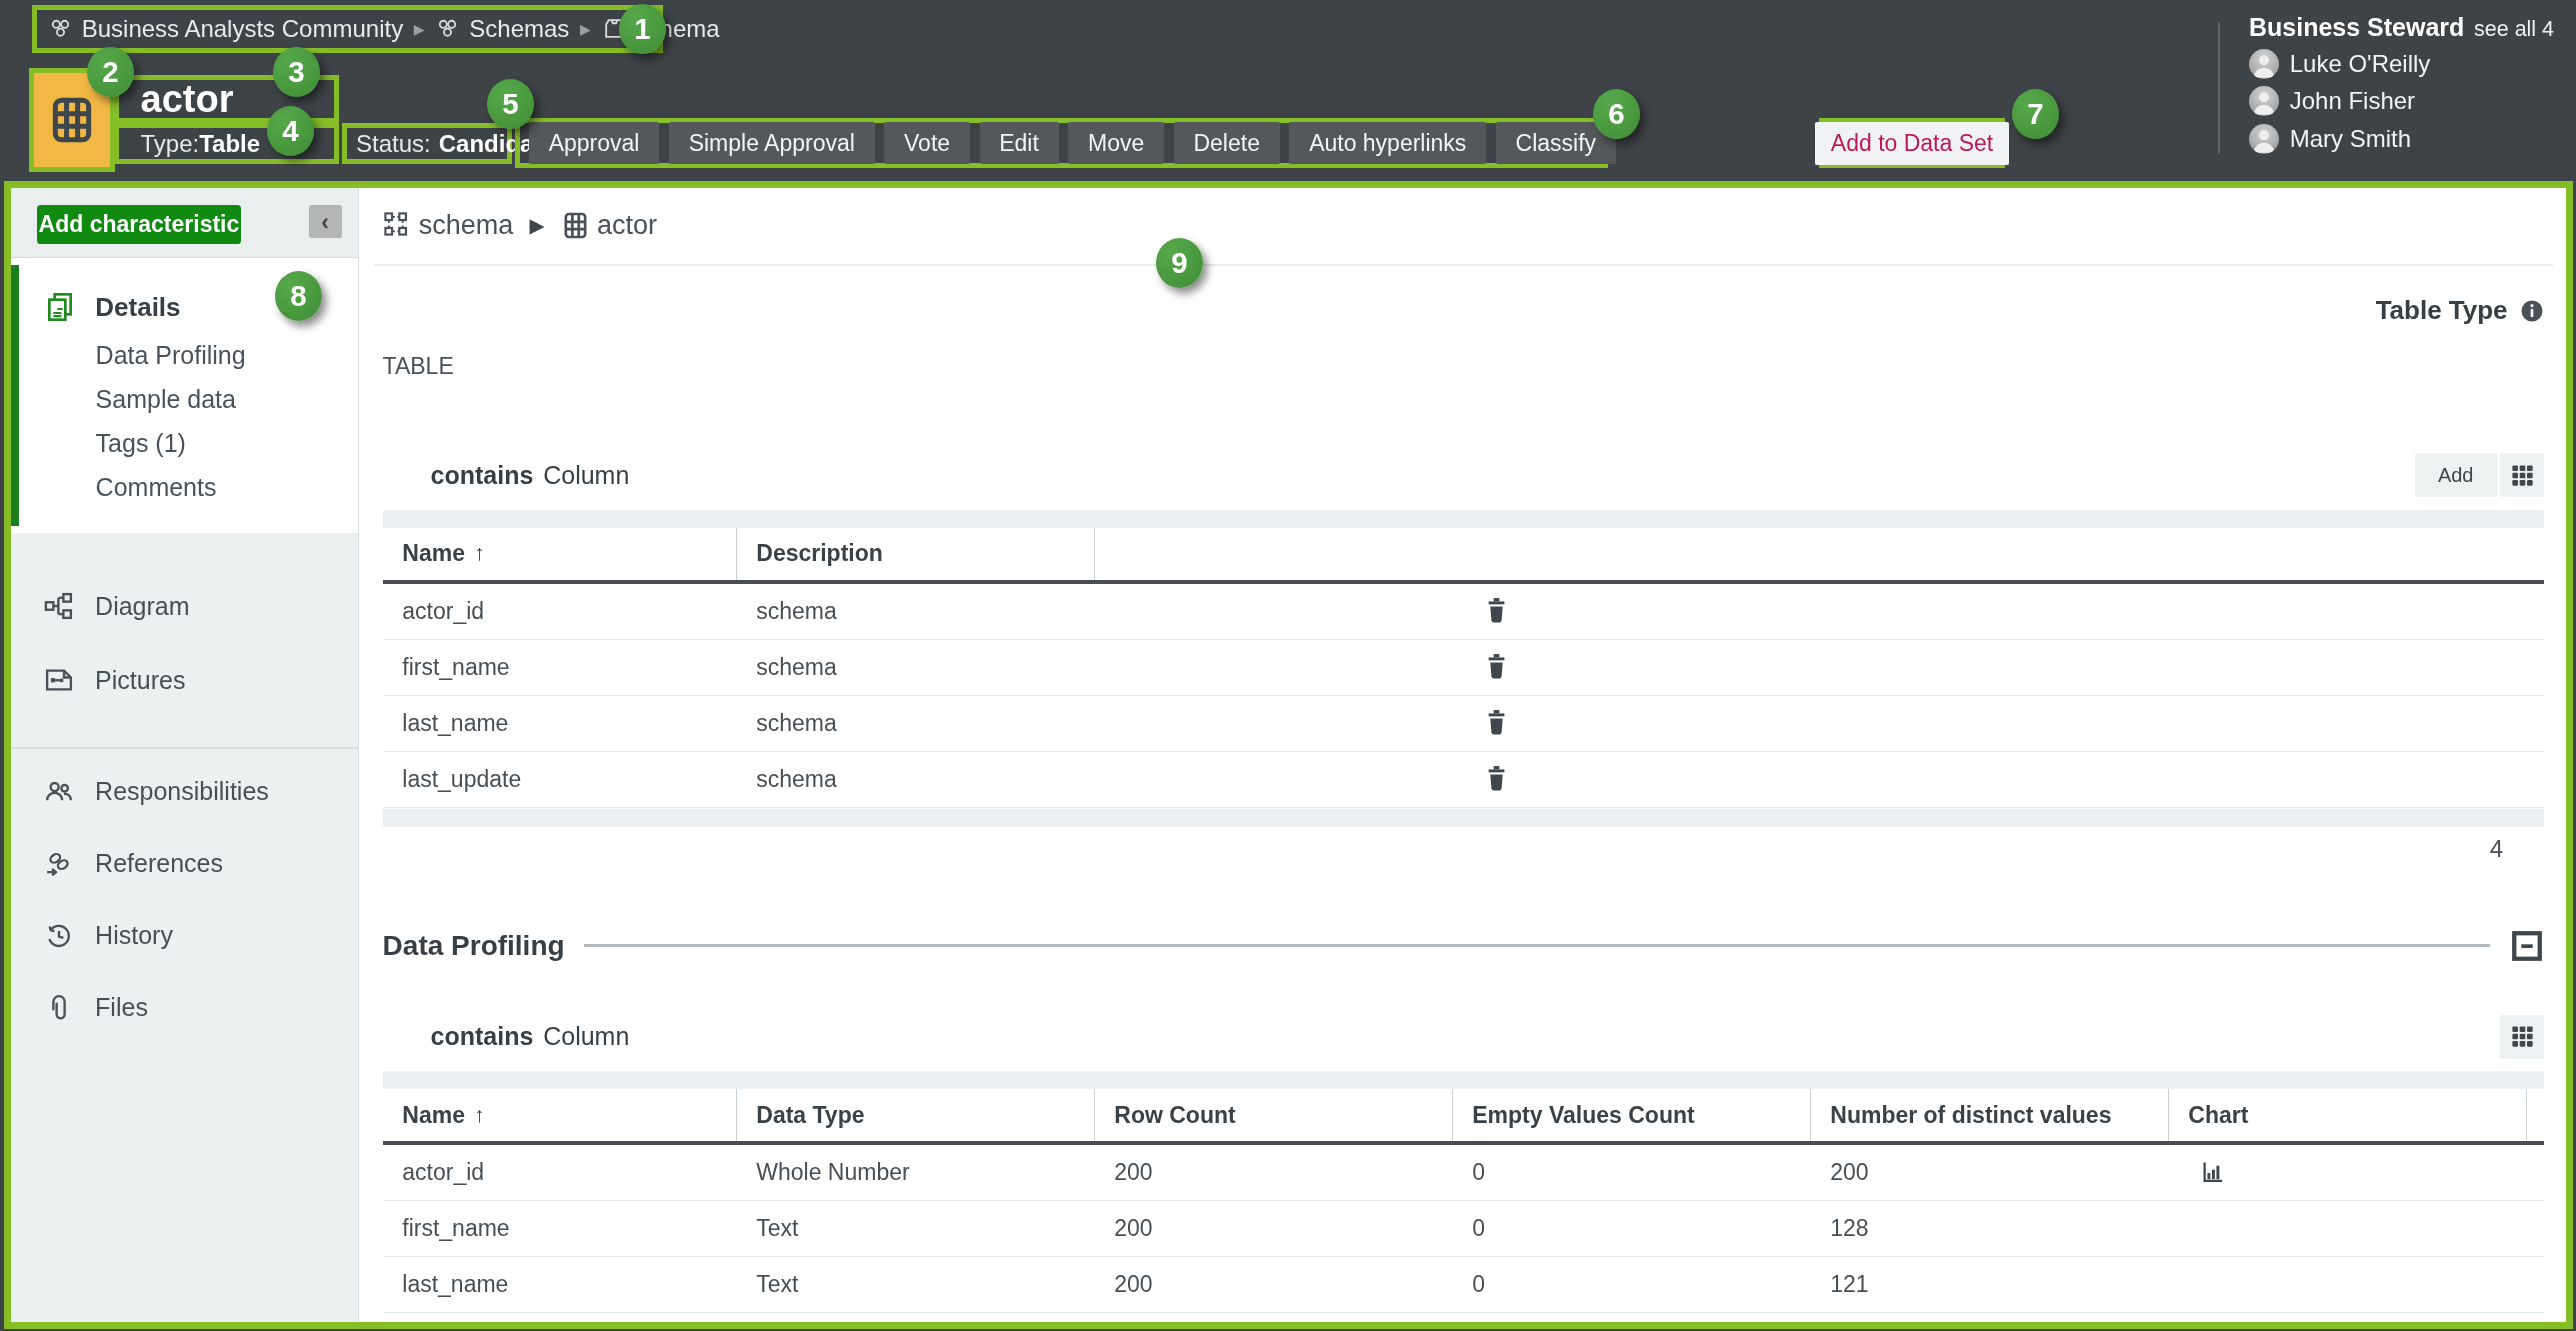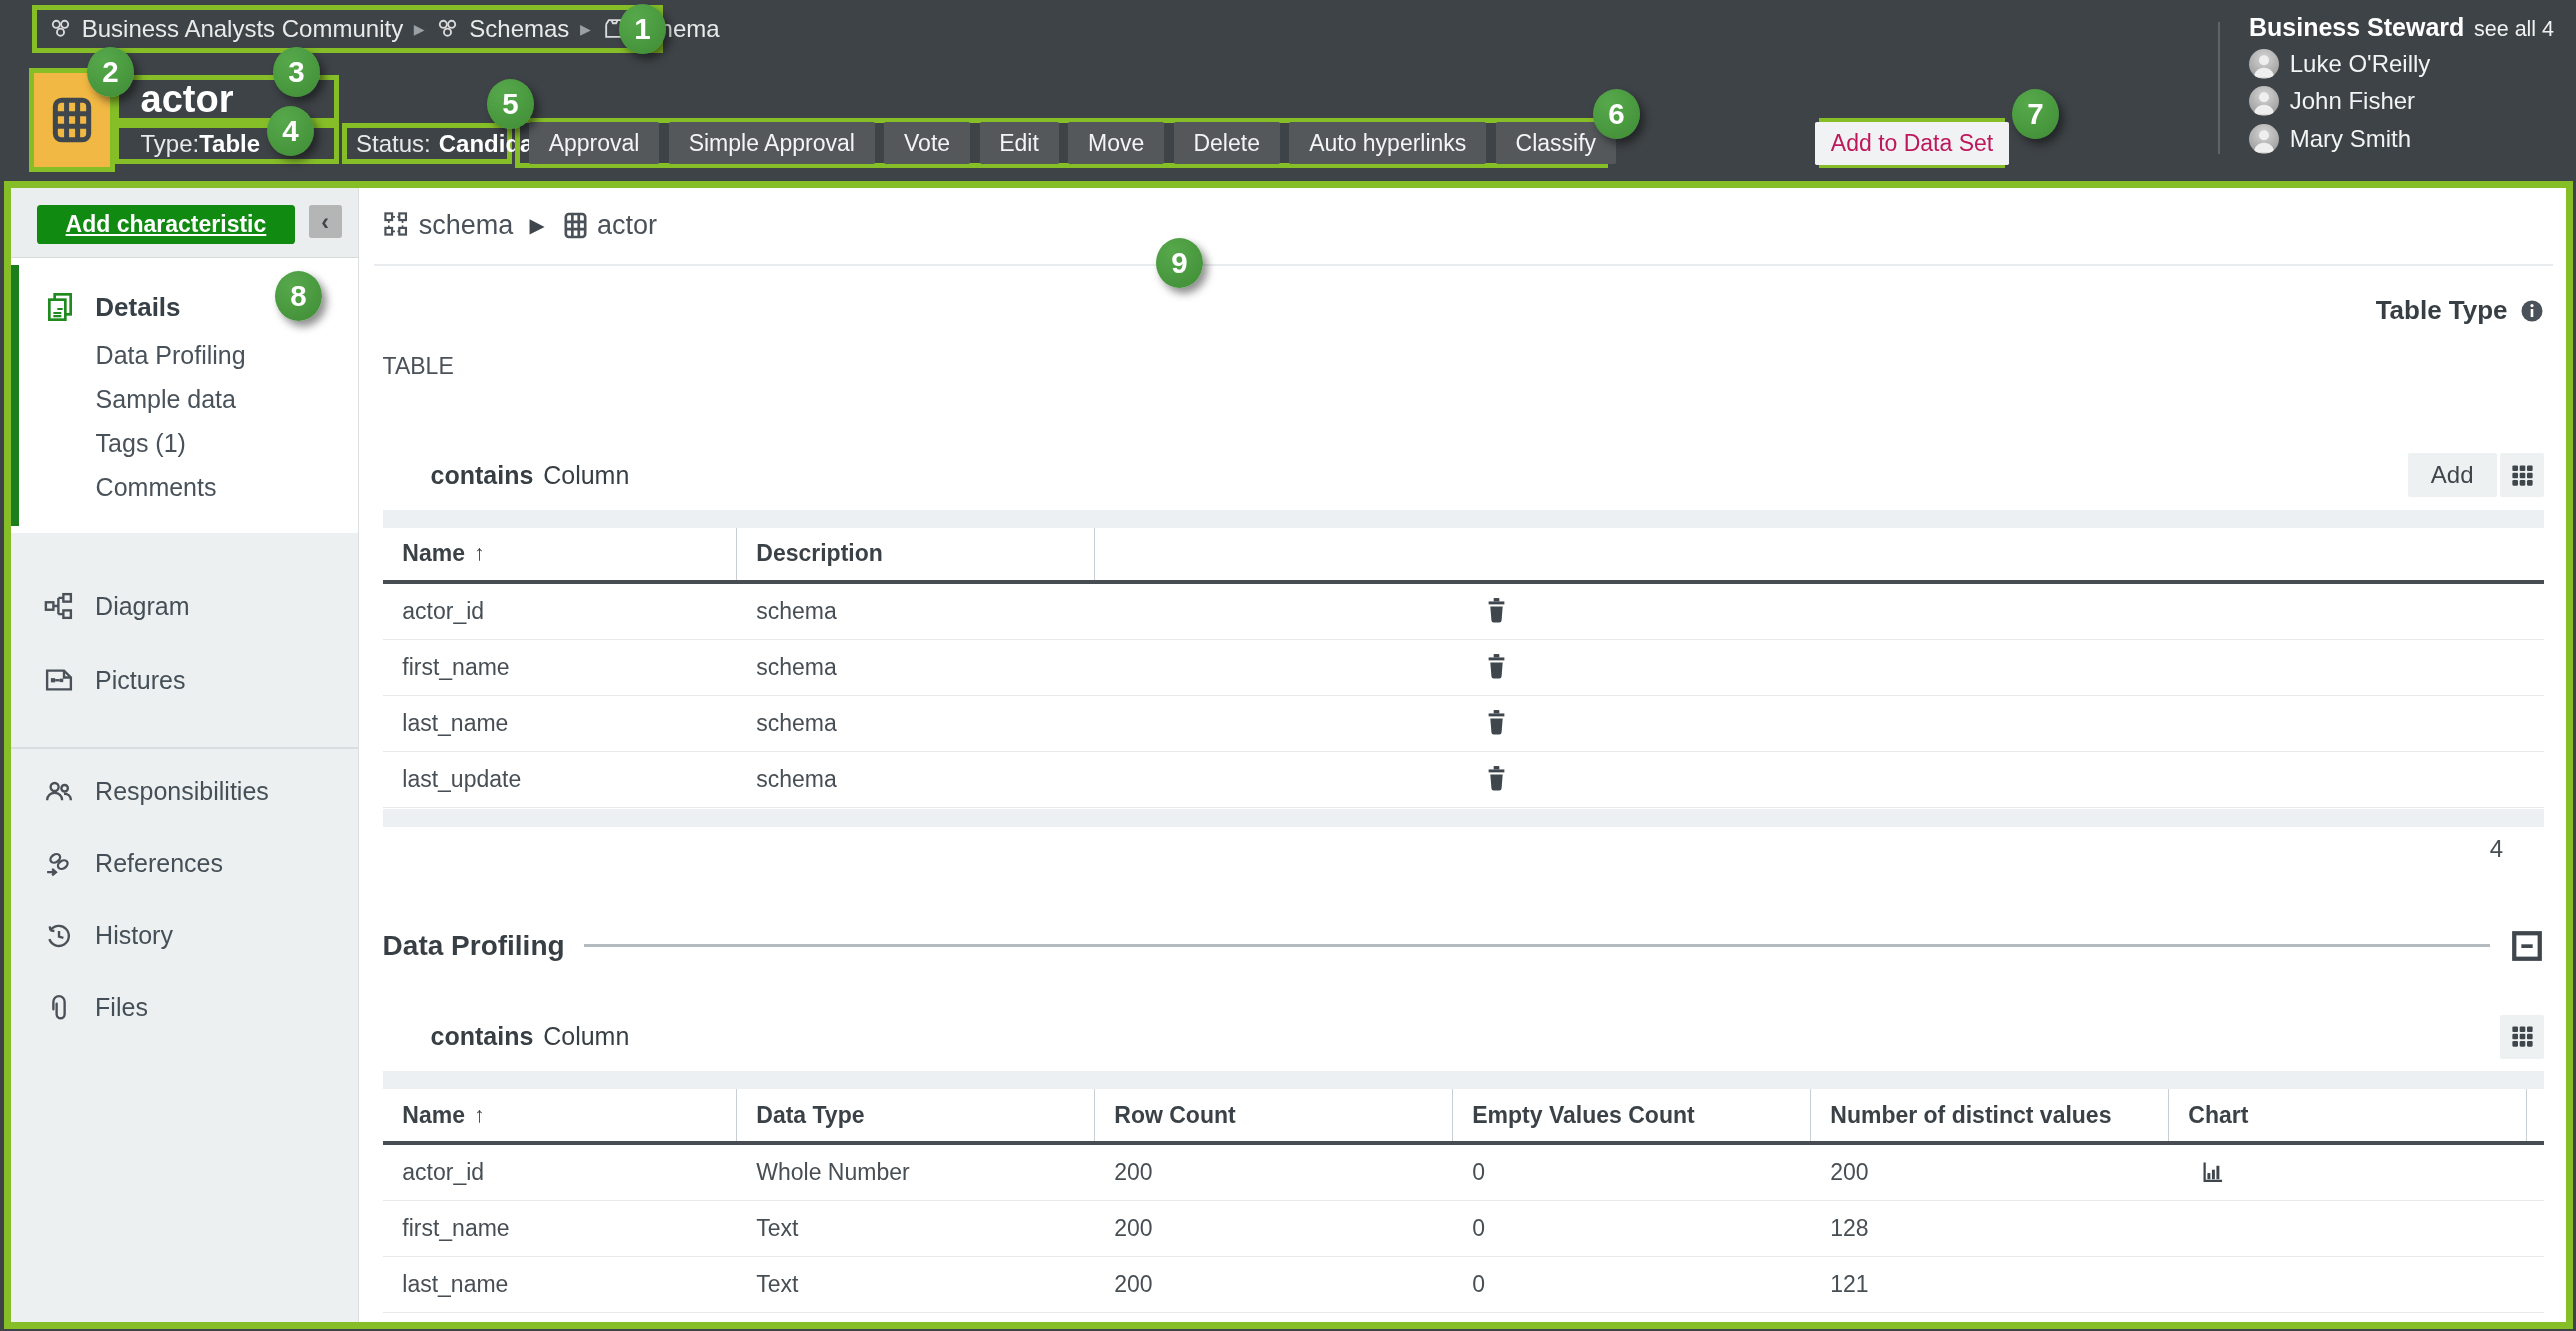--- a/index.html
+++ b/index.html
@@ -46,22 +46,22 @@
   .avatar svg { position:absolute; left:0; top:0; }
   .stew-name { color:#f2f3f3; font-size:24px; white-space:nowrap; }
 
   
   .workspace { position:absolute; left:3.6px; top:181px; width:2569px; height:1148px; border:7.2px solid #86be28;
     display:flex; background:#ffffff; }
 
   
   .sidebar { width:348px; flex:0 0 auto; background:#edf0f0; border-right:1.8px solid #dcdfe1; display:flex; flex-direction:column; }
   .side-top { height:70px; background:#ebeeee; border-bottom:1.8px solid #d8dbdc; position:relative; flex:0 0 auto; }
-  .addchar-btn { position:absolute; left:26px; top:17px; height:39px; padding:0 29px; background:#118a11; color:#fff;
-    font-size:23px; font-weight:bold; border:none; border-radius:3.6px;text-decoration:underline; }
+  .addchar-btn { position:absolute; left:26px; top:17px; height:39px; padding:0 2px; background:#118a11; color:#fff;
+    font-size:23px; font-weight:bold; border:none; border-radius:3.6px; }
   .collapse-btn { position:absolute; left:298px; top:17px; width:33px; height:33px; background:#b4b6b6; border:none; border-radius:2.7px;
     color:#3f464c; font-size:23px; font-weight:bold; line-height:30px; }
   .side-white { height:275px; background:#ffffff; position:relative; padding-top:23px; flex:0 0 auto; }
   .side-white::before { content:""; position:absolute; left:0; top:7.2px; width:8px; height:261px; background:#1d7e1d; }
   .side-item { display:flex; align-items:center; gap:19.7px; padding-left:33px; color:#49525a; font-size:25px; cursor:default; }
   .side-item .sicon { width:32px; height:32px; flex:0 0 auto; }
   .item-details { height:52px; color:#374046; font-weight:bold; font-size:26px; }
   .sub-item { height:44px; padding-left:85px; }
   .side-gray { flex:1; padding-top:36px; }
   .gitem { height:74px; display:flex; align-items:center; gap:21.5px; padding-left:33px; color:#454f57; font-size:25px; }
@@ -77,21 +77,21 @@
   .content-div { height:2.7px; background:#e8ecee; margin-top:23px; margin-left:-9px; margin-right:-9px; }
 
   .tt-head { margin-top:29px; display:flex; align-items:center; gap:12.5px; color:#383f44; font-size:26px; font-weight:bold;justify-content:flex-end; }
   .tt-value { margin-top:27px; color:#4a5158; font-size:23px; }
 
   .sec-row { display:flex; align-items:center; justify-content:space-between; }
   .contains-h { display:flex; align-items:baseline; gap:9.8px; color:#383f44; font-size:25px; }
   .contains-h .rel { font-weight:bold;margin-left:48px; }
   .sec1 { margin-top:73px; }
   .hbtns { display:flex; gap:3.6px; }
-  .gbtn { background:#eef1f2; border:none; color:#3f464c; font-size:24px; padding:8px 23px; border-radius:1.8px; }
+  .gbtn { background:#eef1f2; border:none; color:#3f464c; font-size:20px; padding:8px 23px; border-radius:1.8px; }
   .gsq { background:#eef1f2; border:none; width:44px; height:44px; display:flex; align-items:center; justify-content:center; border-radius:1.8px; }
 
   .dtable { margin-top:12.5px; }
   .band { height:18px; background:#edf0f2; }
   .grid1 { display:grid; grid-template-columns:354px 358px 358px 1fr; }
   .grid2 { display:grid; grid-template-columns:354px 358px 358px 358px 358px 358px 1fr; }
   .th { height:52px; display:flex; align-items:center; padding-left:19.7px; color:#3b4247; font-size:23px; font-weight:bold; gap:9px; }
   .th.sep { border-right:1.8px solid #c9ced2; }
   .thead { border-bottom:4.5px solid #474d52; }
   .td { height:55px; display:flex; align-items:center; padding-left:19.7px; color:#474e54; font-size:23px; }

